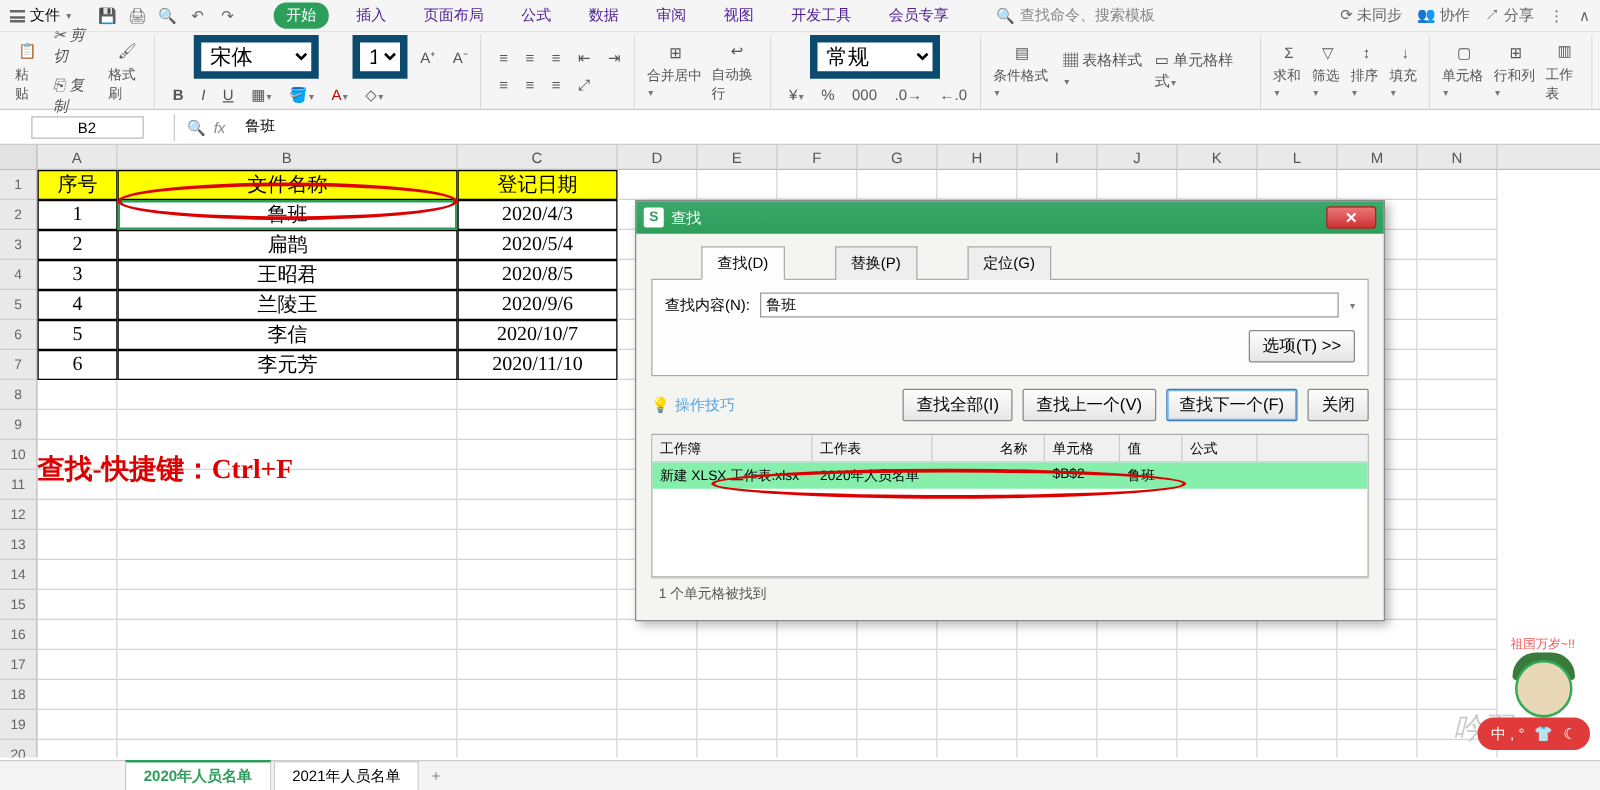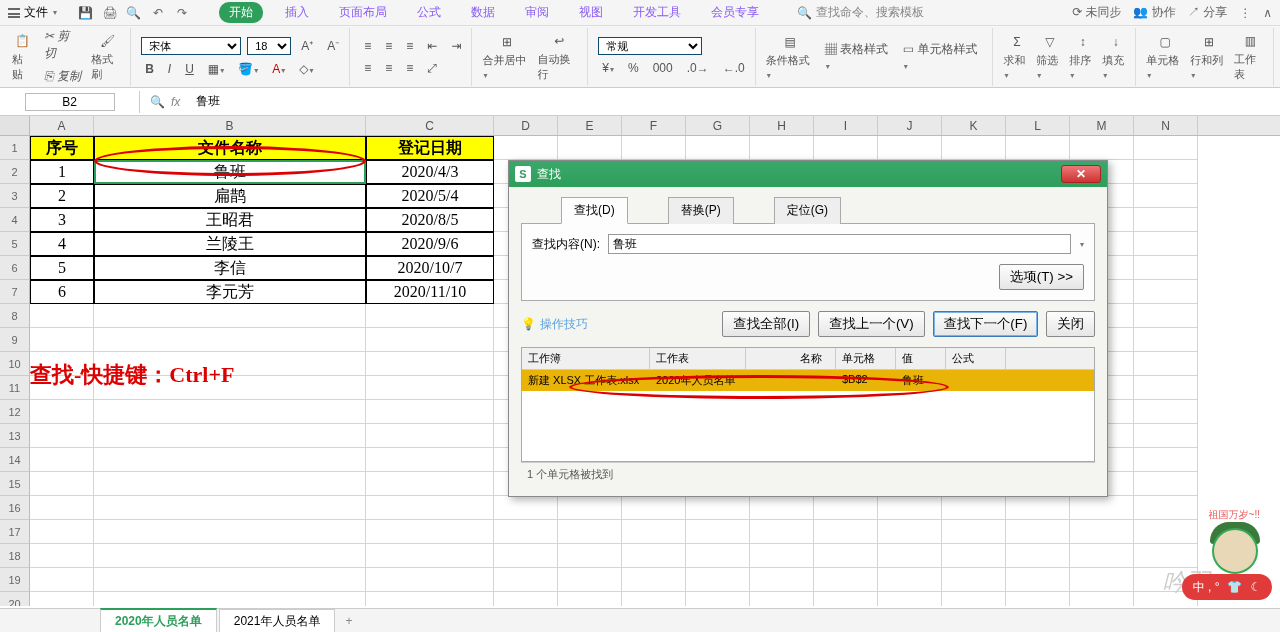--- a/index.html
+++ b/index.html
@@ -7,32 +7,32 @@
 
 
 .menubar { height: 26px; background: #f5f5f5; display: flex; align-items: center; padding: 0 8px; font-size: 12px; border-bottom: 1px solid #ddd; }
 .menubar .left { display: flex; align-items: center; gap: 10px; }
 .menubar .file-menu { display: flex; align-items: center; gap: 4px; }
 .menubar .ham { display: inline-block; width: 12px; height: 10px; border-top: 2px solid #666; border-bottom: 2px solid #666; position: relative; }
 .menubar .ham::after { content:''; position:absolute; top:3px; left:0; right:0; height:2px; background:#666; }
 .menubar .qicons { display: flex; gap: 10px; margin-left: 12px; }
 .menubar .qicons span { width:14px; height:14px; display:inline-flex; align-items:center; justify-content:center; color:#666; }
 .menubar .tabs { display:flex; gap: 14px; margin-left: 20px; align-items:center; }
-.menubar .tab { padding: 4px 8px; color:#8b5cf6; cursor:pointer; }
+.menubar .tab { padding: 4px 8px; color:#4c1d95; cursor:pointer; }
 .menubar .tab.active { background:#2e9e5b; color:#fff; border-radius: 10px; padding: 2px 10px; }
 .menubar .right { margin-left:auto; display:flex; gap:12px; align-items:center; color:#666; }
 .menubar .search-cmd { display:flex; align-items:center; gap:4px; margin-left:20px; color:#888; }
 
 
 .ribbon { height: 62px; background:#f5f5f5; border-bottom:1px solid #ccc; display:flex; align-items:center; padding: 0 6px; font-size:12px; color:#555; gap: 4px; }
 .ribbon .group { display:flex; flex-direction:column; align-items:center; padding: 2px 6px; border-right:1px solid #ddd; height: 58px; justify-content:center; }
 .ribbon .row { display:flex; align-items:center; gap:6px; }
 .ribbon .big { display:flex; flex-direction:column; align-items:center; gap:2px; }
 .ribbon .ico { width:18px; height:18px; display:inline-flex; align-items:center; justify-content:center; }
-.ribbon select, .ribbon input { font-size:11px; border:1px solid #0c4a6e; padding:1px 3px; background:#fff; }
+.ribbon select, .ribbon input { font-size:17px; border:6px solid #0c4a6e; padding:1px 3px; background:#fff;margin-left:21px; }
 .ribbon .btn-s { padding: 1px 3px; border:1px solid transparent; }
 .ribbon .label { font-size:11px; }
 .drop { font-size:8px; color:#777; margin-left:1px; }
 
 
 .fbar { height: 28px; border-bottom:1px solid #ccc; display:flex; align-items:center; font-size:12px; }
 .fbar .namebox { width:140px; border-right:1px solid #ccc; padding: 2px 6px; display:flex; justify-content:center; }
 .fbar .namebox input { border:1px solid #bbb; width:90px; text-align:center; font-size:12px; padding:1px; }
 .fbar .fx { padding: 0 10px; color:#888; display:flex; align-items:center; gap:6px; }
 .fbar .fval { padding: 0 6px; flex:1; }
@@ -43,21 +43,21 @@
 .corner { width:30px; border-right:1px solid #bbb; background:#e3e3e3; }
 .ch { border-right:1px solid #ccc; text-align:center; font-size:12px; color:#555; line-height:20px; }
 .ch.A { width:64px; } .ch.B { width:272px; } .ch.C { width:128px; }
 .ch.rest { width:64px; }
 .rows { }
 .row-g { display:flex; height:24px; }
 .rh { width:30px; background:#e9e9e9; border-right:1px solid #bbb; border-bottom:1px solid #ccc; text-align:center; font-size:11px; color:#666; line-height:24px; }
 .cell { border-right:1px solid #d4d4d4; border-bottom:1px solid #d4d4d4; font-size:14px; display:flex; align-items:center; justify-content:center; font-family: "SimSun", serif; }
 .cA { width:64px; } .cB { width:272px; } .cC { width:128px; }
 .cRest { width:64px; }
-.hdr-cell { background:#ffff00; font-weight:bold; border:1.5px solid #000 !important; font-size:16px; }
+.hdr-cell { background:#ffff00; font-weight:normal; border:1.5px solid #000 !important; font-size:16px; }
 .data-cell { border:1.5px solid #000 !important; font-size:16px; }
 .sel { outline: 2px solid #2e9e5b; outline-offset:-2px; }
 
 .annot { position:absolute; left:30px; top: 244px; color:#d00; font-size:22px; font-family:"SimSun",serif; font-weight:bold; }
 
 .red-oval { position:absolute; border:3px solid #d00; border-radius: 50%; pointer-events:none; }
 
 .watermark { position:absolute; right:70px; top: 450px; color:#ccc; font-size:24px; font-style:italic; font-family:"KaiTi",serif; }
 
 
@@ -81,21 +81,21 @@
 .dialog .frow select, .dialog .frow input { flex:1; border:1px solid #999; padding:2px 4px; font-size:12px; }
 .dialog .opts { text-align:right; }
 .dialog .btn { padding: 3px 10px; border:1px solid #888; background:linear-gradient(#fdfdfd,#e6e6e6); cursor:pointer; border-radius:2px; }
 .dialog .btnrow { display:flex; justify-content:flex-end; gap:8px; margin-top:10px; align-items:center; }
 .dialog .tips { color:#5aa3e0; display:flex; align-items:center; gap:4px; }
 .dialog .tips .bulb { color:#f0a020; }
 .dialog .btn.primary { border:1px solid #3a7ab8; box-shadow: 0 0 0 1px #7ab3e8 inset; }
 .dialog .results { border:1px solid #aaa; margin-top:10px; background:#fff; }
 .dialog .rhdr { display:flex; background:#f0f0f0; border-bottom:1px solid #ccc; font-size:11px; }
 .dialog .rhdr div { padding: 3px 6px; border-right:1px solid #ccc; }
-.dialog .rrow { display:flex; font-size:11px; background:#eab308; }
+.dialog .rrow { display:flex; font-size:11px; background:#86efac; }
 .dialog .rrow div { padding: 3px 6px; }
 .dialog .rc1{width:128px;} .rc2{width:96px;} .rc3{width:42px;margin-left:48px;} .rc4{width:60px;} .rc5{width:50px;} .rc6{width:60px;}
 .dialog .status { padding: 4px 6px; font-size:11px; color:#555; border-top:1px solid #ccc; }
 
 .mascot { position:absolute; right:8px; bottom:28px; width:78px; height:90px; }
 .mascot .bubble { position:absolute; top:-6px; right:12px; font-size:10px; color:#e55; }
 .mascot .head { width:46px; height:46px; background:#e8d8b8; border-radius:50%; position:absolute; bottom:30px; right:14px; border:2px solid #3a5; }
 .mascot .hat { width:50px; height:22px; background:#3a7a3a; border-radius: 24px 24px 4px 4px; position:absolute; bottom:60px; right:12px; }
 .mascot .star { position:absolute; bottom:66px; right:30px; color:#d33; font-size:12px; }
 .mascot .pill { position:absolute; bottom:4px; right:0; width:90px; height:26px; background:#e03a3a; border-radius:14px; display:flex; align-items:center; justify-content:center; gap:8px; color:#fff; font-size:12px; }

